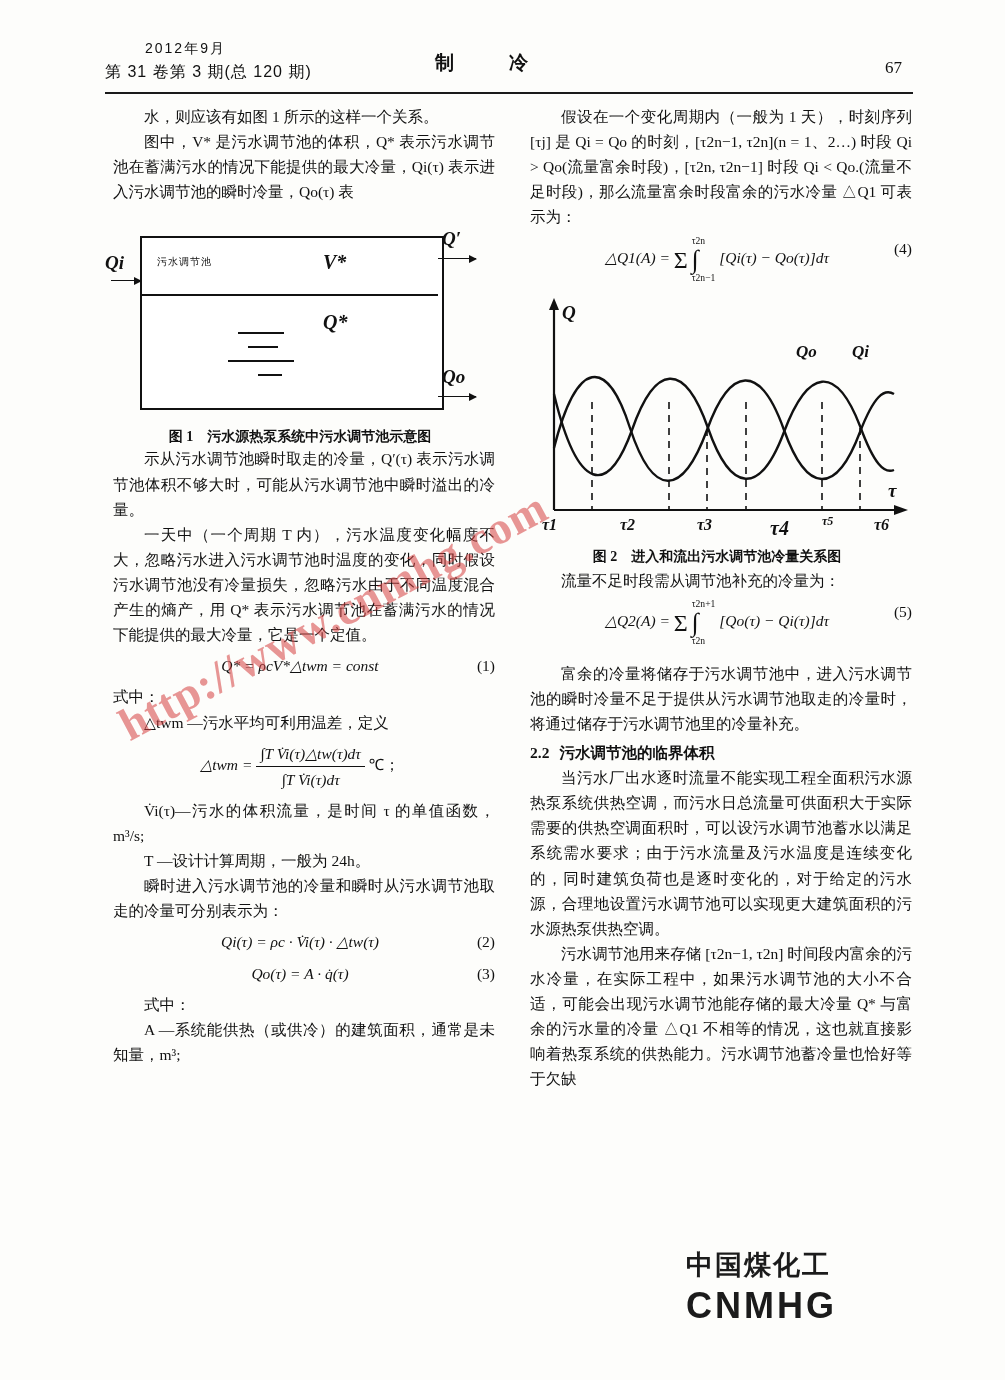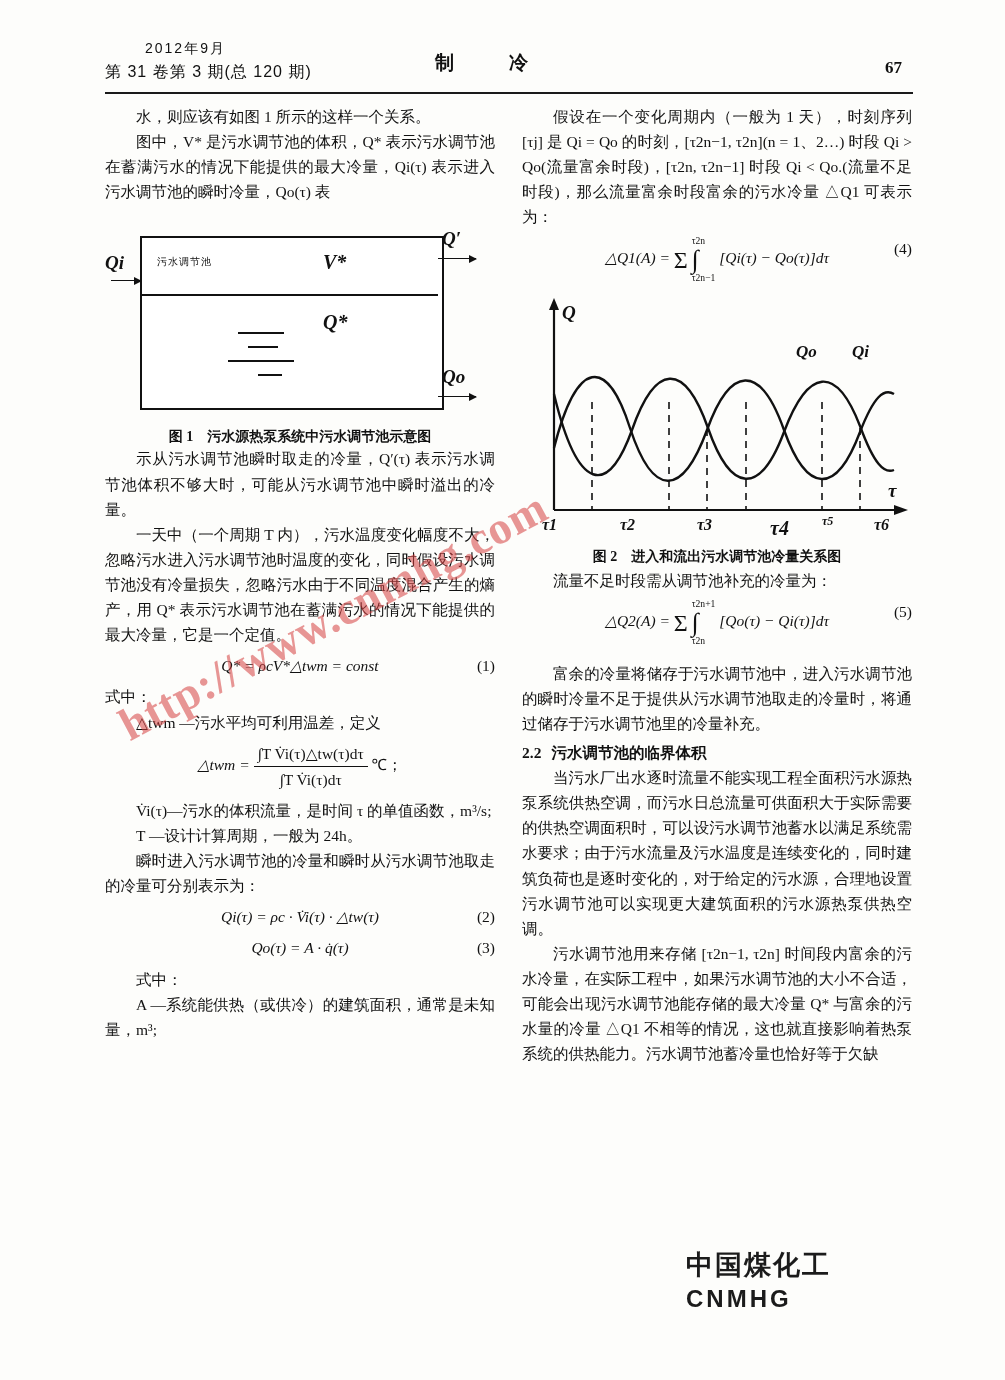--- a/index.html
+++ b/index.html
@@ -25,34 +25,34 @@
   }
   .hdr .l2{
     position:absolute;left:0px;top:22px;font-size:16px;letter-spacing:1px;
     font-family:"Liberation Sans", sans-serif;color:#111;
   }
   .hdr .jt{
     position:absolute;left:330px;top:10px;font-size:19px;font-weight:bold;
     letter-spacing:18px;color:#111;
   }
   .hdr .pg{
-    position:absolute;left:780px;top:18px;font-size:17px;font-weight:bold;color:#111;text-align:center;
+    position:absolute;left:780px;top:18px;font-size:17px;font-weight:normal;color:#111;text-align:center;
   }
   .rule{
     position:absolute;left:105px;top:92px;width:808px;height:0;
     border-top:2px solid #1a1a1a;
   }
   
   .col{
     position:absolute;top:104px;width:390px;font-size:15.5px;line-height:1.62;
     color:#111;text-align:justify;
   }
   .colL{left:105px;}
   .colR{left:522px;}
-  p{margin:0 0 0 0;text-indent:2em;}
+  p{margin:0 0 0 8px;text-indent:2em;}
   p.noind{text-indent:0;}
   .it{font-style:italic;}
   .eqn{position:relative;text-indent:0;margin:6px 0 6px 0;}
   .eqnum{position:absolute;right:0;top:0;}
   .eqbody{display:block;text-align:center;font-style:italic;font-size:15.5px;}
   .secth{font-weight:bold;text-indent:0;margin-top:4px;}
   .secth .num{margin-right:10px;}
   .caption{text-align:center;text-indent:0;font-size:14px;font-weight:bold;margin:8px 0 12px 0;}
   
   .fig1{position:relative;width:390px;height:232px;margin:10px 0 0 0;}
@@ -94,24 +94,24 @@
   }
   .wm-logo .mh{
     position:absolute;left:0;top:0;font-size:62px;font-weight:bold;color:#cf2222;
     font-family:"Liberation Sans", sans-serif;letter-spacing:-2px;
   }
   .wm-logo .cn{
     position:absolute;left:86px;top:2px;font-size:27px;font-weight:bold;color:#1b1b1b;
     font-family:"Liberation Sans", sans-serif;letter-spacing:2px;
   }
   .wm-logo .cnmhg{
-    position:absolute;left:86px;top:40px;font-size:24px;font-weight:bold;color:#1b1b1b;
+    position:absolute;left:86px;top:40px;font-size:36px;font-weight:bold;color:#1b1b1b;
     font-family:"Liberation Sans", sans-serif;letter-spacing:3px;
   }
-  .frac{display:inline-block;text-align:center;vertical-align:middle;}
+  .frac{display:inline-block;text-align:center;vertical-align:middle;font-style:italic;}
   .frac .top{display:block;padding:0 4px;border-bottom:1.4px solid #111;}
   .frac .bot{display:block;padding:0 4px;}
   .bigint{font-size:26px;font-style:normal;vertical-align:-0.22em;}
   .sum{font-size:24px;font-style:normal;vertical-align:-0.18em;}
   .intlim{display:inline-block;font-size:0.62em;font-style:normal;vertical-align:middle;line-height:1.05;text-align:left;}
 </style>
 </head>
 <body>
 
 <div class="page">

